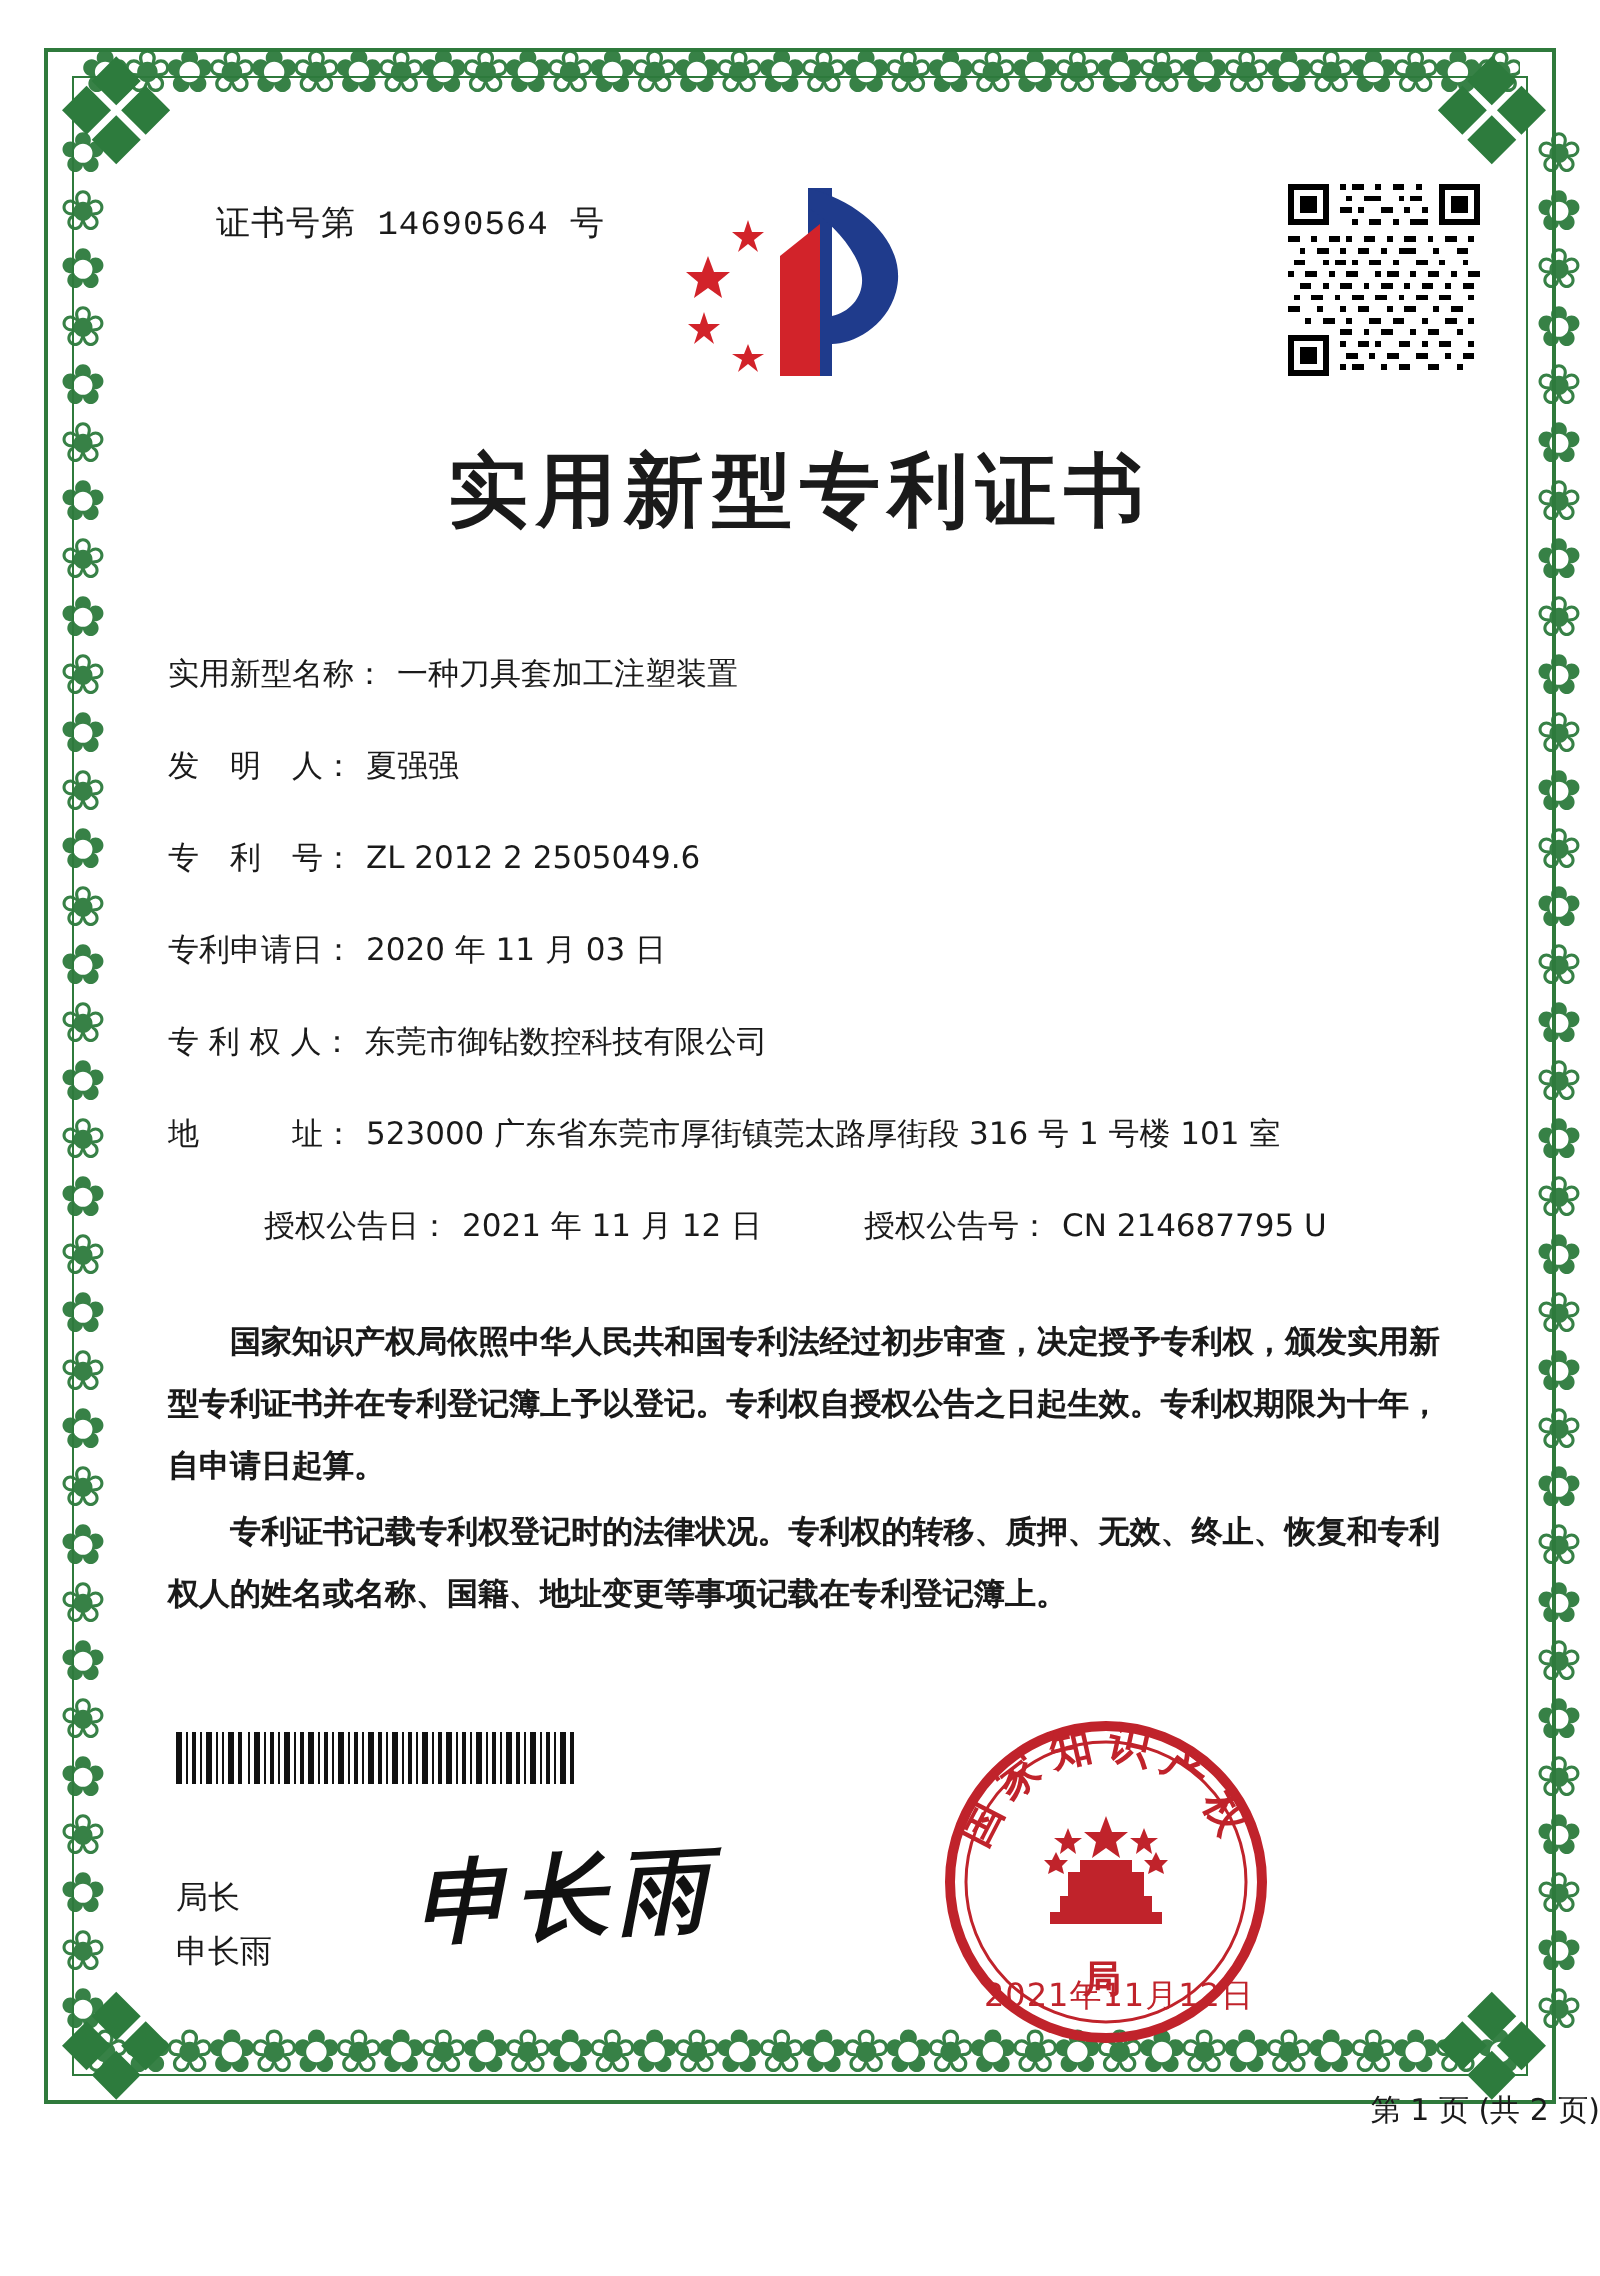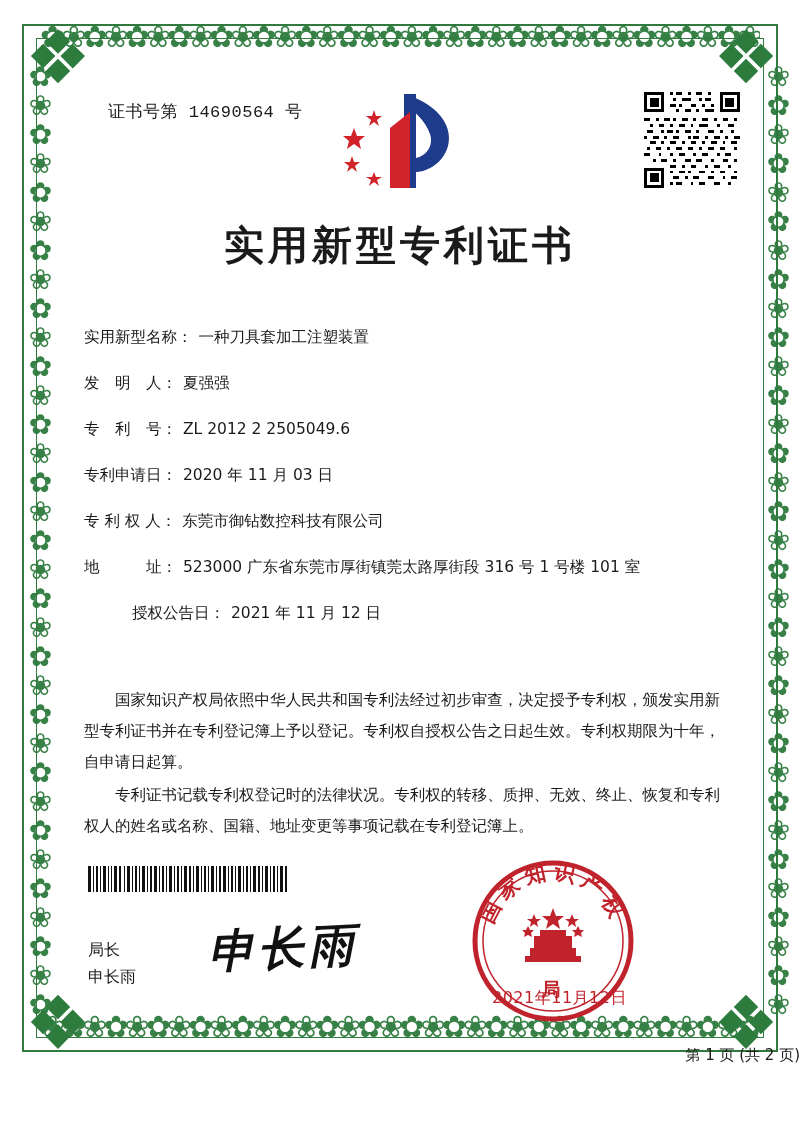--- a/index.html
+++ b/index.html
@@ -154,26 +154,27 @@
     justify-content: flex-start;
     margin-left: 48px;
   }
   .col-a { width: 300px; display: flex; }
   .col-b { display: flex; }
 
   
   .para {
     position: absolute;
     left: 84px;
-    top: 685px;
+    top: 655px;
     width: 636px;
     font-size: 15.5px;
     line-height: 2;
     text-align: justify;
     font-family: "DejaVu Serif", "Liberation Serif", serif;
+    font-weight: bold;
   }
   .para p {
     margin: 0 0 2px 0;
     text-indent: 2em;
   }
 
   
   .barcode {
     position: absolute;
     left: 88px;
@@ -435,20 +436,24 @@
     </div>
     <div class="row">
       <span class="lbl">地　　　址：</span>
       <span class="val">523000 广东省东莞市厚街镇莞太路厚街段 316 号 1 号楼 101 室</span>
     </div>
     <div class="row two-col">
       <span class="col-a">
         <span class="lbl">授权公告日：</span>
         <span class="val">2021 年 11 月 12 日</span>
       </span>
+      <span class="col-b">
+        <span class="lbl">授权公告号：</span>
+        <span class="val">CN 214687795 U</span>
+      </span>
     </div>
   </div>
 
   <div class="para">
     <p>国家知识产权局依照中华人民共和国专利法经过初步审查，决定授予专利权，颁发实用新型专利证书并在专利登记簿上予以登记。专利权自授权公告之日起生效。专利权期限为十年，自申请日起算。</p>
     <p>专利证书记载专利权登记时的法律状况。专利权的转移、质押、无效、终止、恢复和专利权人的姓名或名称、国籍、地址变更等事项记载在专利登记簿上。</p>
   </div>
 
   <div class="barcode">
     <svg viewBox="0 0 200 26" width="200" height="26" shape-rendering="crispEdges">

